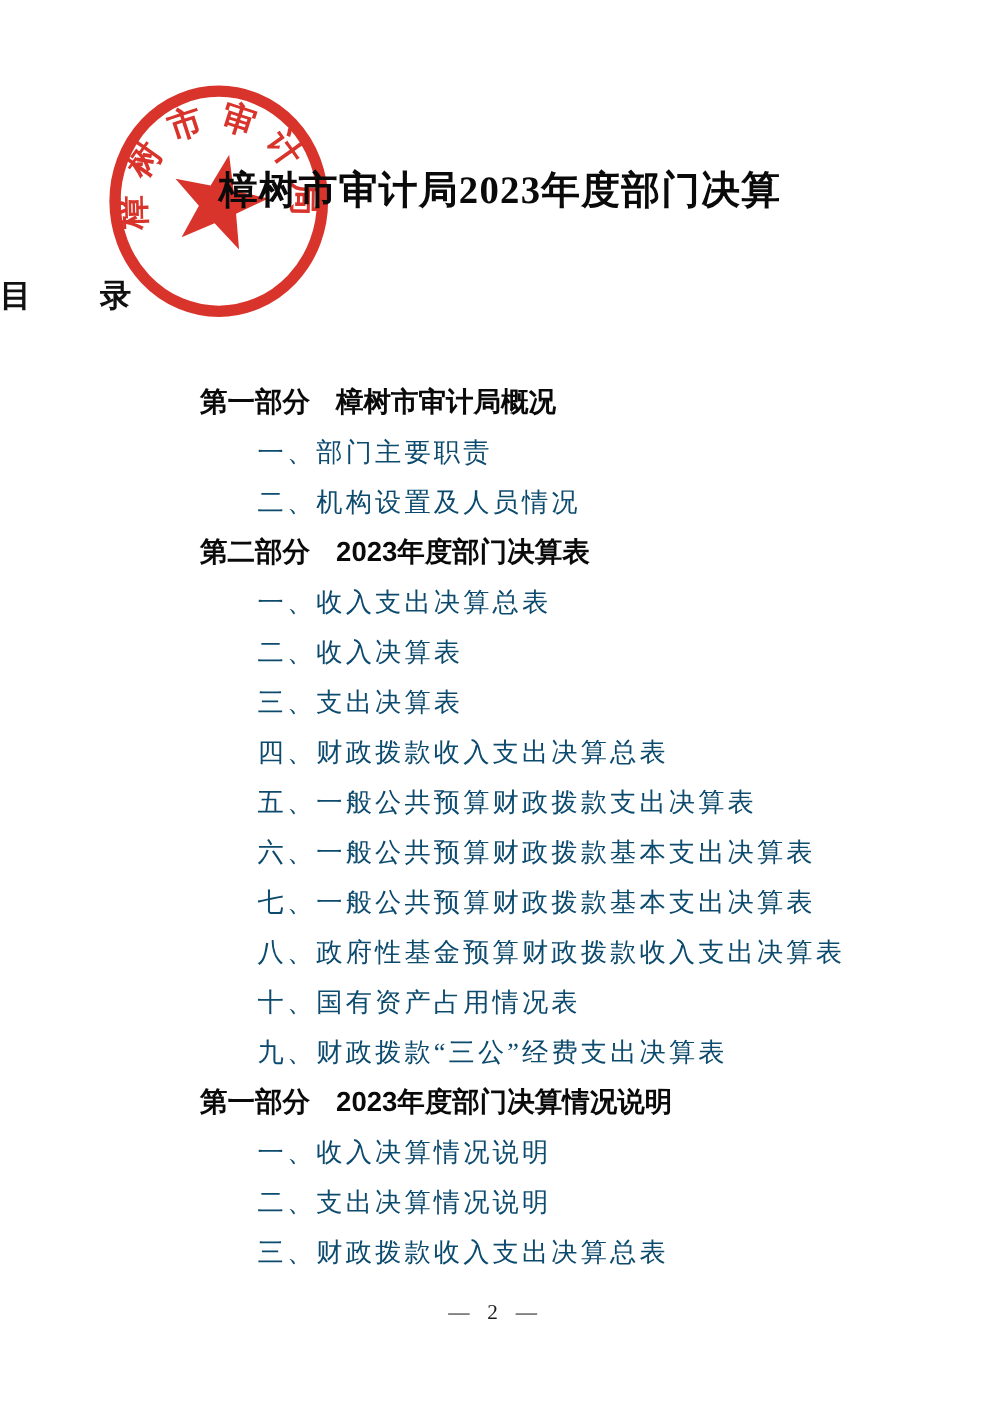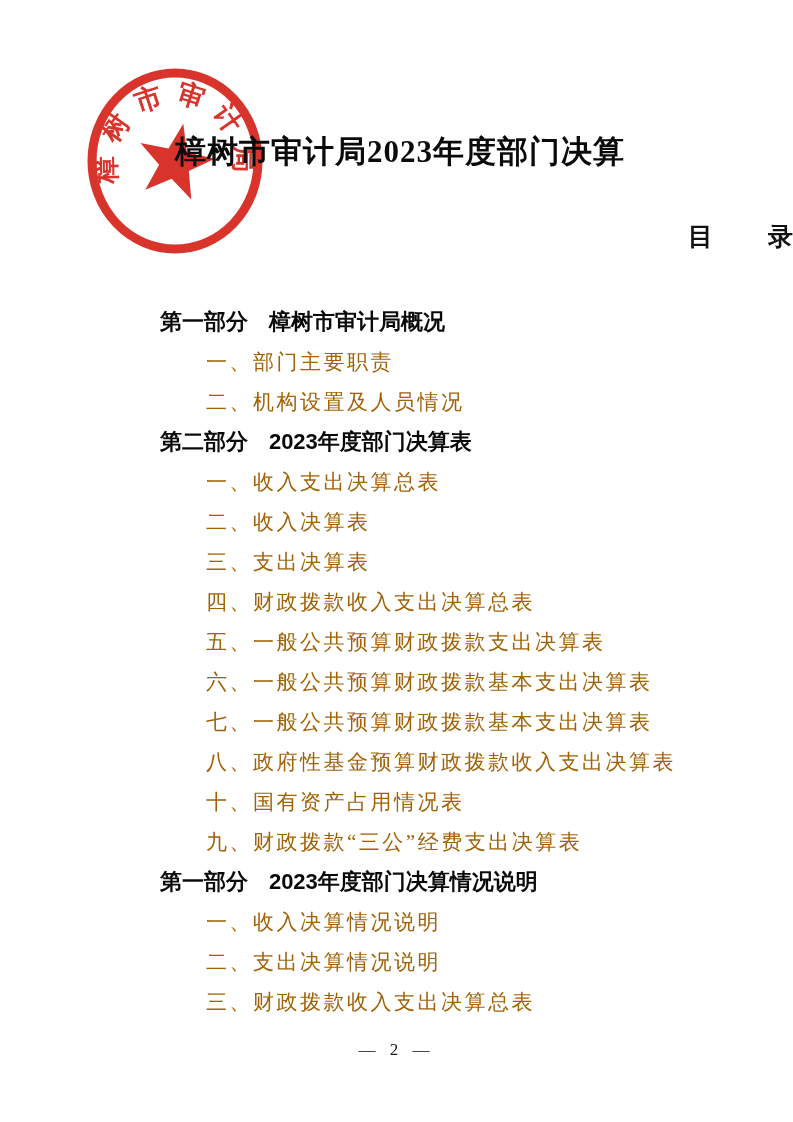--- a/index.html
+++ b/index.html
@@ -43,21 +43,21 @@
     color: #0a0a0a;
     z-index: 2;
   }
 
   
   .toc-heading {
     position: absolute;
     top: 220px;
     left: 0;
     width: 100%;
-    text-align: right;
+    text-align: left;
     font-weight: 700;
     font-size: 25px;
     color: #111111;
     z-index: 2;
   }
   .toc-heading .gap-char {
     margin-left: 55px;
   }
 
   
@@ -82,21 +82,21 @@
   .toc-row.section .sec-title {
     margin-left: 0.95em;
     margin-top: 18px;
   }
   .toc-row.item {
     padding-left: 46px;
     font-family: "Liberation Serif", serif;
     font-weight: 400;
     font-size: 21px;
     letter-spacing: 2.5px;
-    color: #a16207;
+    color: #0c4a6e;
   }
 
   
   .footer {
     position: absolute;
     top: 1040px;
     left: 0;
     width: 100%;
     text-align: center;
     font-family: "Liberation Serif", serif;

